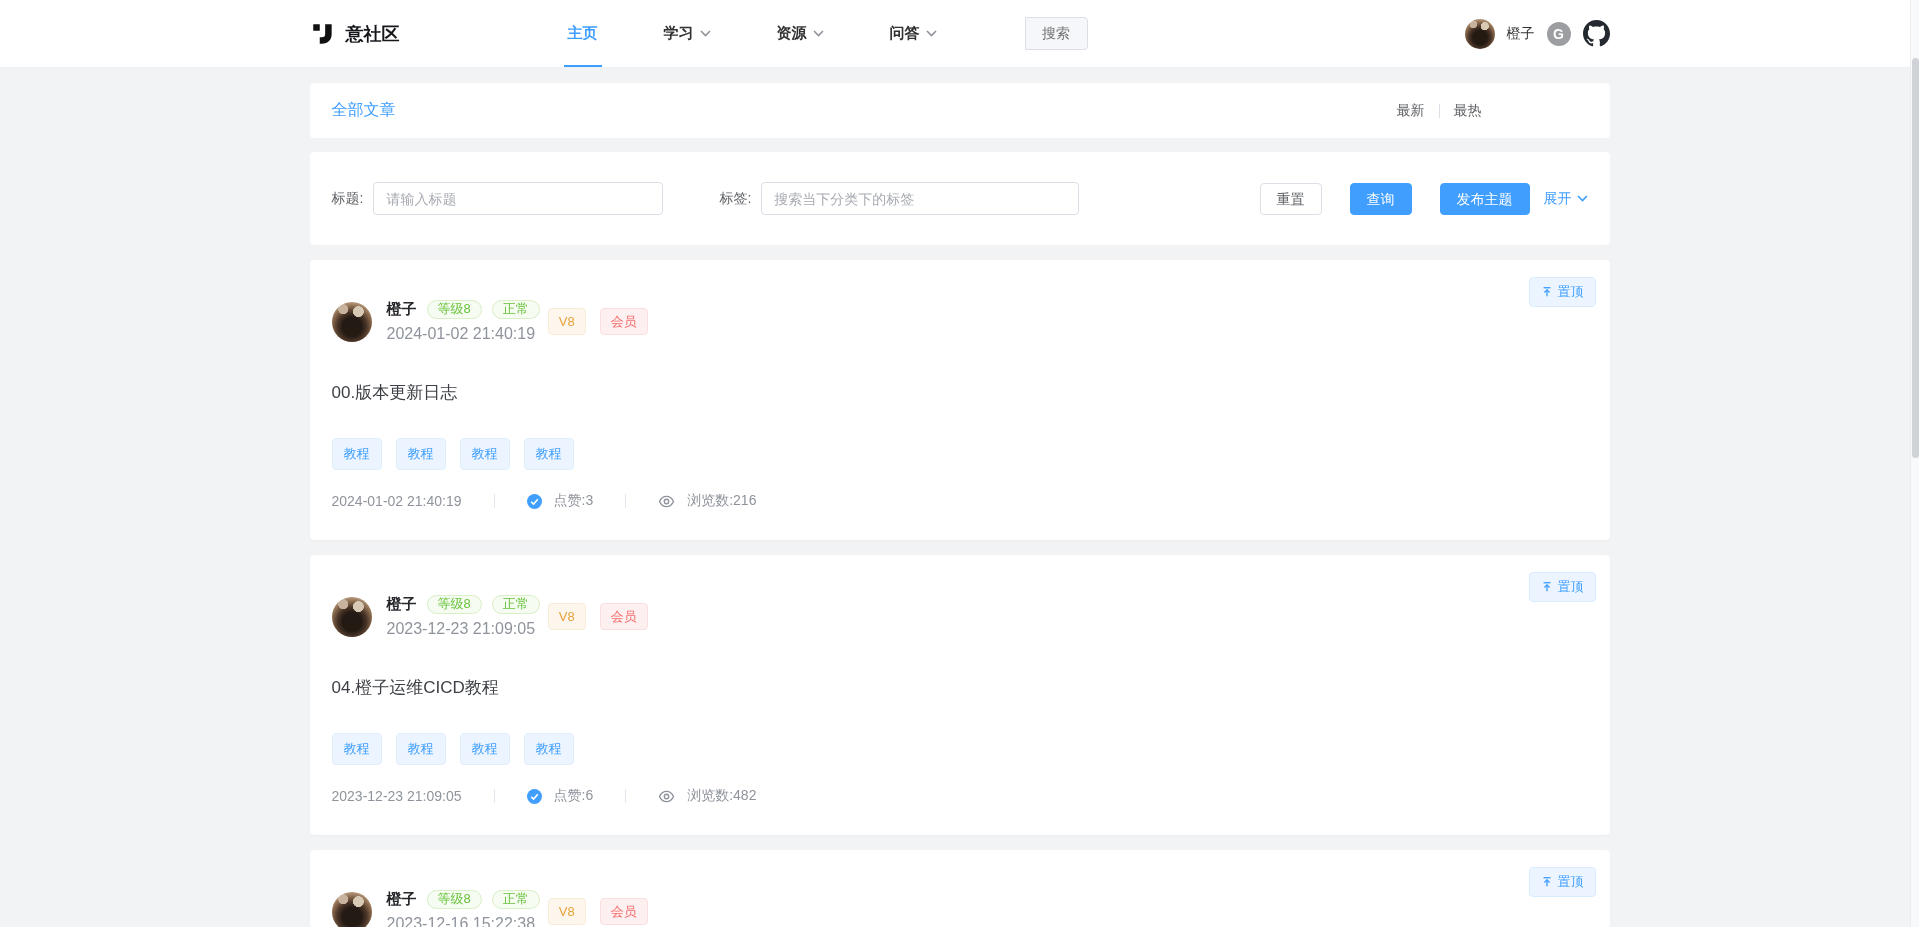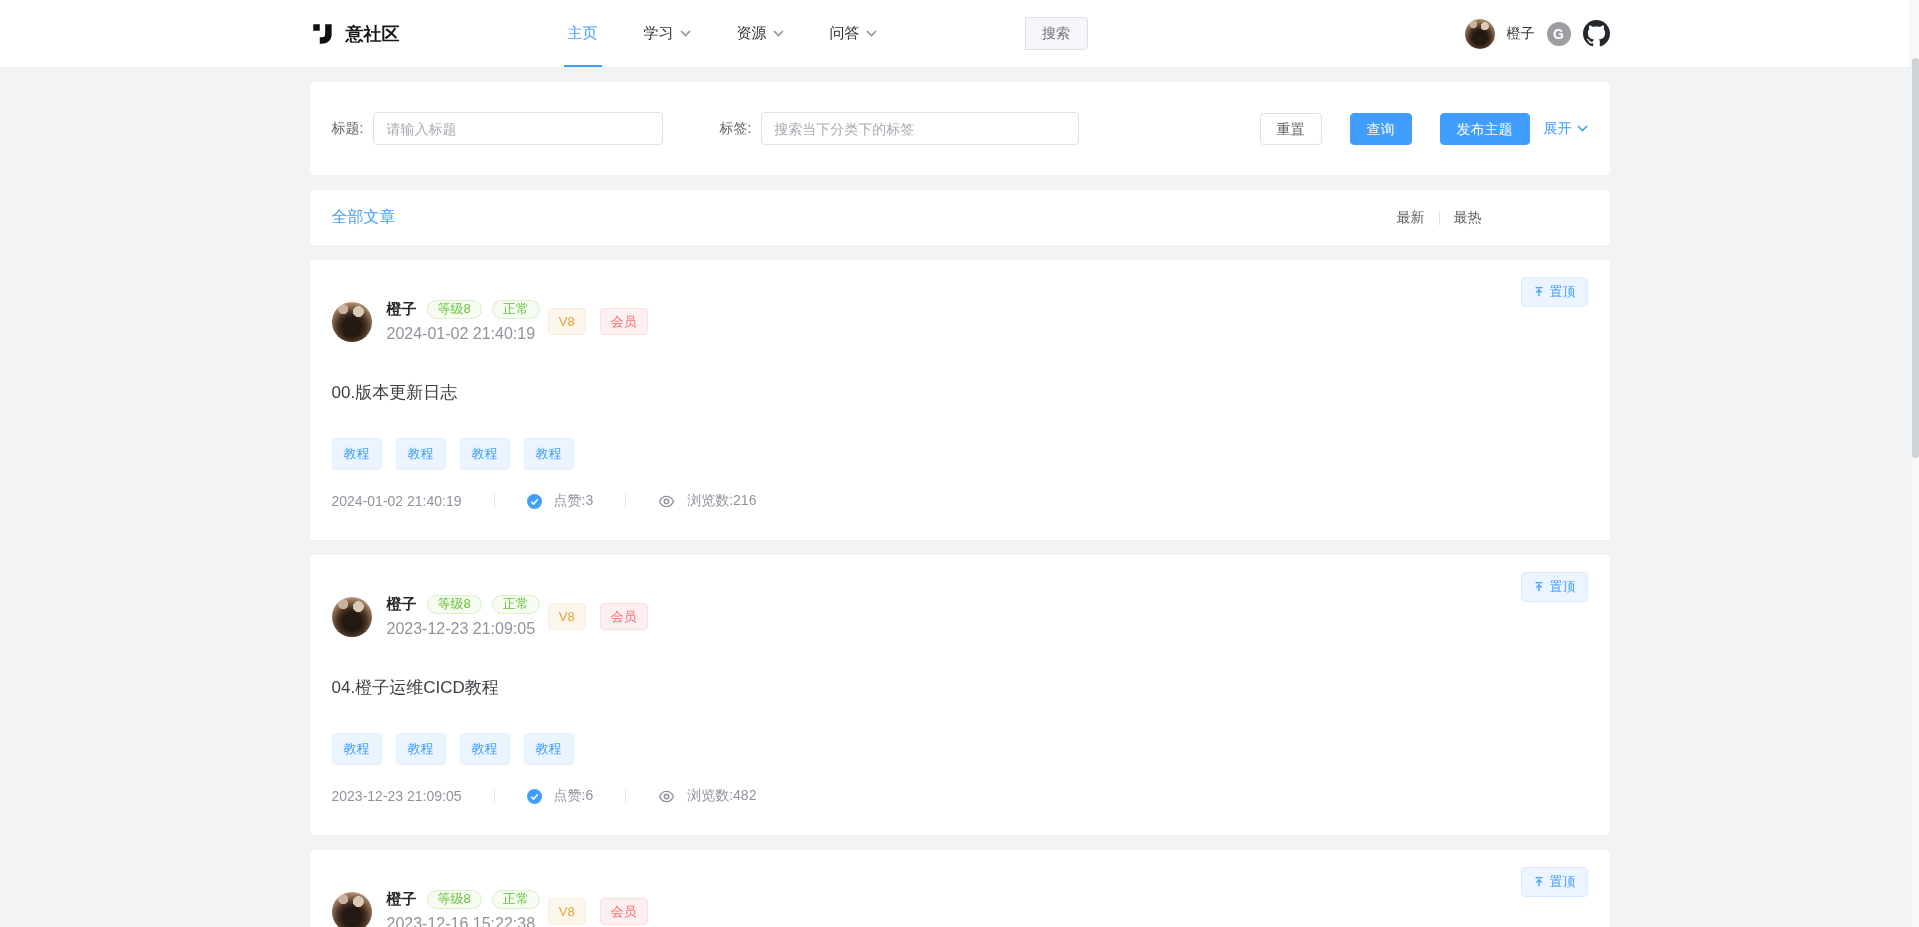--- a/index.html
+++ b/index.html
@@ -8,21 +8,21 @@
     background:#f2f3f5;
     font-family:"Liberation Sans","DejaVu Sans",sans-serif;
     color:#303133;
   }
   
   .navbar { height:68px; background:#fff; border-bottom:1px solid #eef0f2; }
   .nav-inner { width:1300px; height:100%; margin:0 auto; display:flex; align-items:center; position:relative; }
   .brand { display:flex; align-items:center; gap:10px; cursor:pointer; }
   .brand-logo { width:26px; height:26px; }
   .brand-name { font-size:18px; font-weight:700; color:#14161a; }
-  .menu { display:flex; align-items:center; margin-left:168px; gap:46px; height:100%; }
+  .menu { display:flex; align-items:center; margin-left:168px; gap:66px; height:100%;font-weight:bold; }
   .menu-item { display:flex; align-items:center; gap:6px; font-size:15px; color:#303133; height:100%; cursor:pointer; position:relative; }
   .menu-item.active { color:#409eff; }
   .menu-item.active::after { content:""; position:absolute; left:-4px; right:-4px; bottom:0; height:2px; background:#409eff; }
   .chev { width:11px; height:7px; stroke:#909399; fill:none; stroke-width:1.6; }
   
   .search-group { margin-left:auto; margin-right:140px; display:flex; height:33px; width:300px; }
   .search-box { position:relative; flex:1; }
   .search-box input { width:100%; height:100%; border:1px solid #dcdfe6; border-right:none; border-radius:4px 0 0 4px; padding:0 8px 0 32px; font-size:14px; color:#303133; outline:none; background:#fff; }
   .search-box input::placeholder { color:#a8abb2; }
   .search-box .mag { position:absolute; left:10px; top:8px; width:16px; height:16px; }
@@ -63,21 +63,21 @@
 
   
   .list-header { margin-top:15px; height:55px; display:flex; align-items:center; padding:0 22px; }
   .all-articles { color:#409eff; font-size:16px; cursor:pointer; }
   .sort-group { margin-left:auto; margin-right:106px; display:flex; align-items:center; gap:14px; font-size:14px; color:#606266; }
   .sort-item { cursor:pointer; }
   .v-sep { width:1px; height:14px; background:#dcdfe6; }
 
   
   .post-card { margin-top:15px; padding:40px 22px 30px; position:relative; box-shadow:0 1px 2px rgba(0,0,0,.03); }
-  .pin-btn { position:absolute; top:17px; right:22px; display:flex; align-items:center; gap:5px; background:#ecf5ff; border:1px solid #d9ecff; color:#409eff; font-size:13px; border-radius:4px; padding:5px 11px; cursor:pointer; font-family:inherit; }
+  .pin-btn { position:absolute; top:17px; right:14px; display:flex; align-items:center; gap:5px; background:#ecf5ff; border:1px solid #d9ecff; color:#409eff; font-size:13px; border-radius:4px; padding:5px 11px; cursor:pointer; font-family:inherit; }
   .pin-icon { width:12px; height:12px; stroke:#409eff; stroke-width:1.6; fill:none; }
   .post-header { display:flex; align-items:center; }
   .post-info { margin-left:15px; }
   .name-row { display:flex; align-items:center; gap:10px; }
   .author { font-size:15px; font-weight:600; color:#25272b; }
   .pill { font-size:13px; border-radius:10px; padding:0 10px; line-height:1.3; }
   .pill-green { color:#67c23a; background:#f6fcf1; border:1px solid #d9efc6; }
   .post-date { margin-top:6px; font-size:16px; color:#8f949c; }
   .vip-badges { display:flex; align-items:center; gap:14px; margin-left:8px; }
   .tagbox { font-size:13px; border-radius:4px; padding:5px 10px; line-height:1.2; }
@@ -143,48 +143,48 @@
       <div class="gitee">G</div>
       <svg class="github" viewBox="0 0 24 24">
         <path d="M12 0C5.37 0 0 5.37 0 12c0 5.3 3.438 9.8 8.205 11.387.6.113.82-.26.82-.577 0-.285-.01-1.04-.015-2.04-3.338.724-4.042-1.61-4.042-1.61-.546-1.387-1.333-1.756-1.333-1.756-1.09-.745.082-.73.082-.73 1.205.085 1.84 1.237 1.84 1.237 1.07 1.834 2.807 1.304 3.492.997.108-.775.418-1.305.76-1.605-2.665-.305-5.467-1.334-5.467-5.93 0-1.31.468-2.38 1.236-3.22-.124-.303-.536-1.524.117-3.176 0 0 1.008-.322 3.3 1.23.957-.266 1.983-.4 3.003-.404 1.02.005 2.047.138 3.006.404 2.29-1.552 3.297-1.23 3.297-1.23.655 1.652.243 2.873.12 3.176.77.84 1.235 1.91 1.235 3.22 0 4.61-2.807 5.625-5.48 5.92.43.372.814 1.102.814 2.222 0 1.606-.015 2.898-.015 3.293 0 .32.216.697.825.578C20.565 21.795 24 17.295 24 12c0-6.63-5.37-12-12-12z"></path>
       </svg>
     </div>
   </div>
 </header>
 
 <main class="container">
 
+  <section class="card list-header">
+    <span class="all-articles">全部文章</span>
+    <div class="sort-group">
+      <span class="sort-item">最新</span>
+      <span class="v-sep"></span>
+      <span class="sort-item">最热</span>
+    </div>
+  </section>
+
   <section class="card filter-card">
     <span class="f-label">标题:</span>
     <input class="f-input w1" type="text" placeholder="请输入标题" style="">
     <div class="f-gap"></div>
     <span class="f-label">标签:</span>
     <input class="f-input w2" type="text" placeholder="搜索当下分类下的标签" style="">
     <div class="filter-actions">
       <button class="btn btn-default">重置</button>
       <button class="btn btn-primary ml28">查询</button>
       <button class="btn btn-primary ml28">发布主题</button>
       <div class="expand-link">
         <span>展开</span>
         <svg class="chev" viewBox="0 0 11 7">
             <polyline points="1,1 5.5,5.5 10,1"></polyline>
           </svg>
       </div>
     </div>
   </section>
 
-  <section class="card list-header">
-    <span class="all-articles">全部文章</span>
-    <div class="sort-group">
-      <span class="sort-item">最新</span>
-      <span class="v-sep"></span>
-      <span class="sort-item">最热</span>
-    </div>
-  </section>
-
   <article class="card post-card">
     <button class="pin-btn">
       <svg class="pin-icon" viewBox="0 0 14 14">
         <path d="M3 2h8"></path>
           <path d="M7 4.5V12"></path>
           <path d="M4 7.5L7 4.5l3 3"></path>
       </svg>
       <span>置顶</span>
     </button>
     <div class="post-header">

